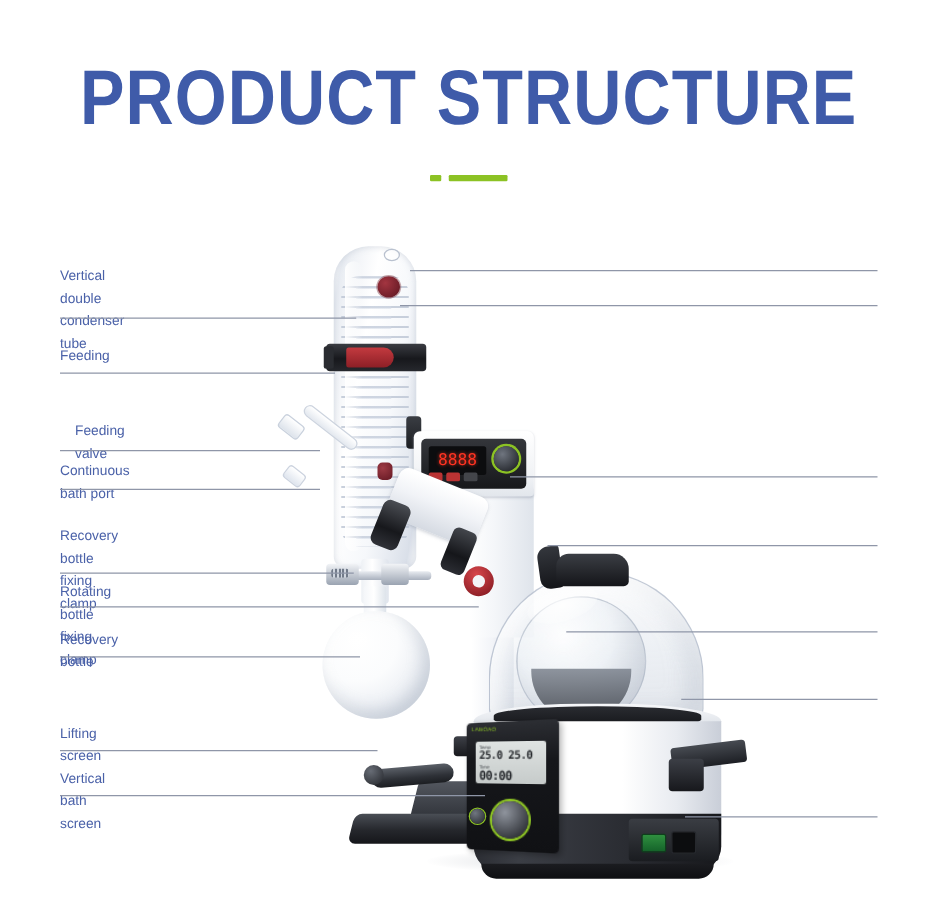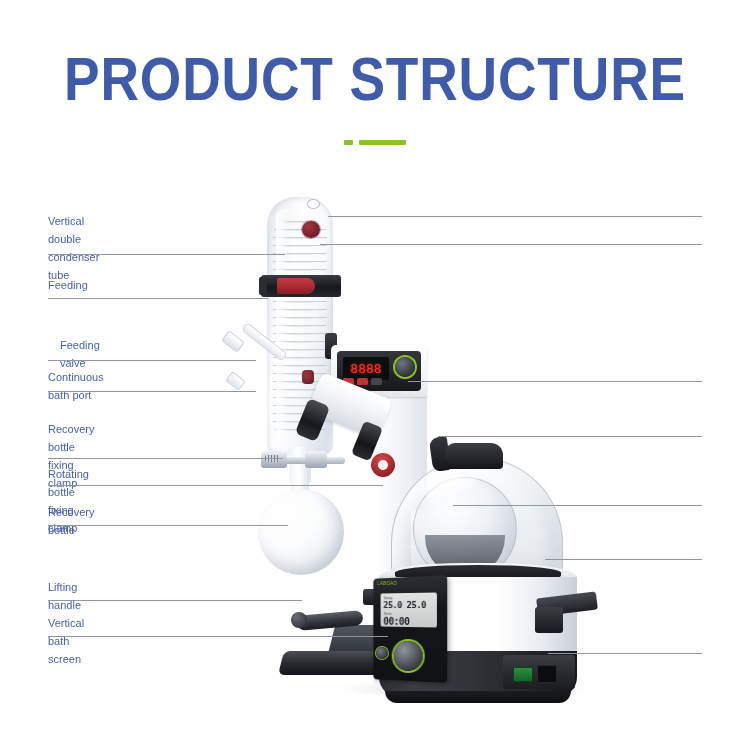--- a/index.html
+++ b/index.html
@@ -628,21 +628,21 @@
     <div class="txt" style="left:48px; top:465px;">Rotating bottle fixing clamp</div>
     <div class="rule" style="left:48px; top:485px; width:335px;"></div>
   </div>
 
   <div class="callout left">
     <div class="txt" style="left:48px; top:503px;">Recovery bottle</div>
     <div class="rule" style="left:48px; top:525px; width:240px;"></div>
   </div>
 
   <div class="callout left">
-    <div class="txt" style="left:48px; top:578px;">Lifting handle</div>
+    <div class="txt" style="left:48px; top:578px;">Lifting screen</div>
     <div class="rule" style="left:48px; top:600px; width:254px;"></div>
   </div>
 
   <div class="callout left">
     <div class="txt" style="left:48px; top:614px;">Vertical bath screen</div>
     <div class="rule" style="left:48px; top:636px; width:340px;"></div>
   </div>
 
   <div class="callout right">
 

